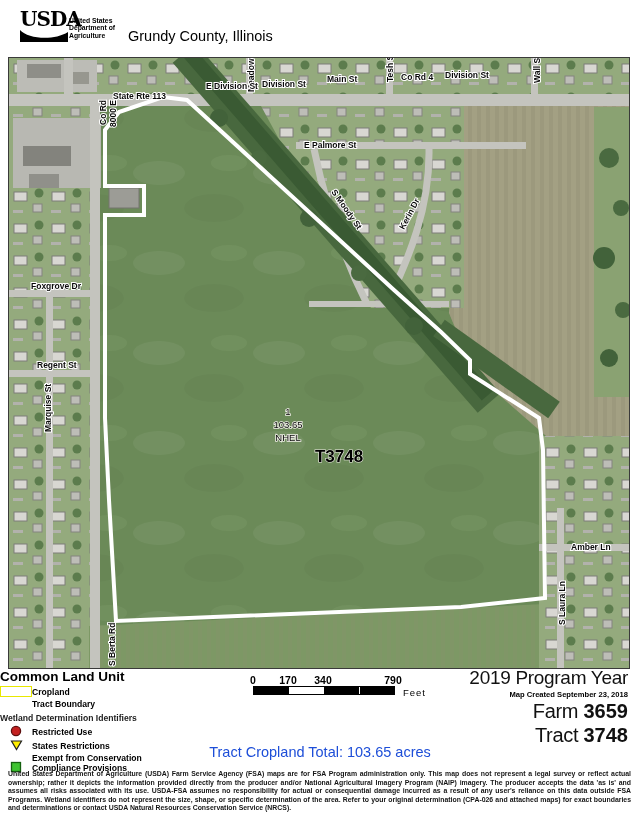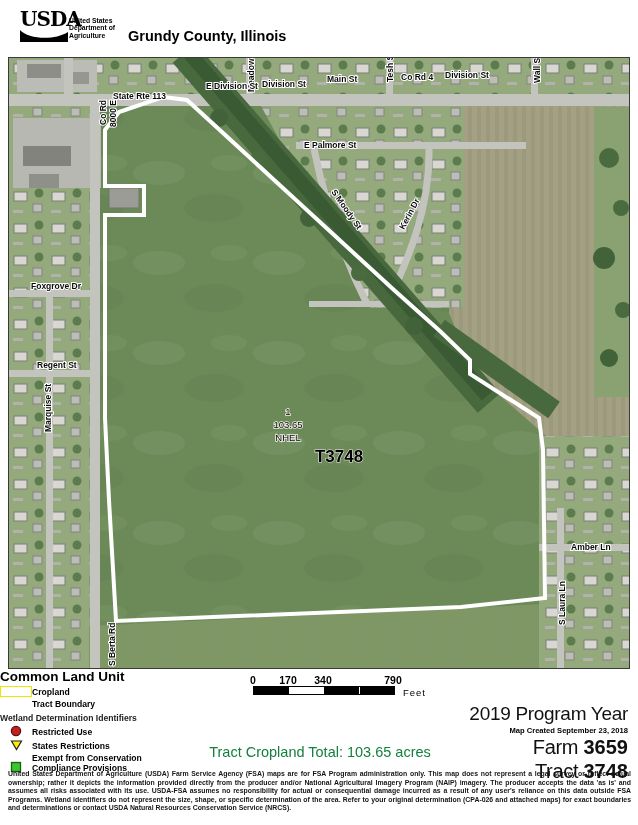--- a/index.html
+++ b/index.html
@@ -3,21 +3,21 @@
 <meta charset="utf-8">
 <style>
   html,body{margin:0;padding:0;background:#ffffff;}
   .page{position:relative;width:638px;height:825px;background:#ffffff;font-family:"Liberation Sans",sans-serif;overflow:hidden;color:#000;}
 
   
   .usda-logo{position:absolute;left:20px;top:10px;width:48px;height:40px;}
   .usda-word{font-family:"DejaVu Serif",serif;font-weight:bold;font-size:20px;letter-spacing:-1px;line-height:18px;}
   .usda-swoosh{margin-top:0px;width:48px;height:13px;}
   .agency{position:absolute;left:69px;top:17px;font-size:6.8px;font-weight:bold;line-height:7.4px;}
-  .map-title{position:absolute;left:128px;top:28px;font-size:14.5px;font-weight:bold;}
+  .map-title{position:absolute;left:128px;top:28px;font-size:14.5px;font-weight:normal;}
 
   
   .map-frame{position:absolute;left:8px;top:57px;width:620px;height:610px;border:1px solid #3a3a3a;background:#6b8a58;}
   .map-frame svg{display:block;}
   text.street{font-family:"Liberation Sans",sans-serif;font-size:8.5px;font-weight:bold;fill:#0a0a0a;stroke:#ffffff;stroke-width:2px;paint-order:stroke;}
   text.fieldlbl{font-family:"Liberation Sans",sans-serif;font-size:9.5px;fill:#0a0a0a;stroke:#f0f0e8;stroke-width:1.6px;paint-order:stroke;text-anchor:middle;}
   text.tractlbl{font-family:"Liberation Sans",sans-serif;font-size:17px;font-weight:bold;fill:#000;stroke:#e8e8e0;stroke-width:1.2px;paint-order:stroke;text-anchor:middle;}
 
   
   .legend{position:absolute;left:0;top:669px;width:230px;}
@@ -30,27 +30,27 @@
   .sw-blank{width:30px;height:9px;}
 
   .scalebar{position:absolute;left:243px;top:674px;width:200px;}
   .scalebar .nums{position:relative;height:12px;font-size:10.5px;font-weight:bold;}
   .scalebar .nums span{position:absolute;transform:translateX(-50%);}
   .bar{position:relative;margin-left:10px;width:140px;height:7px;border:1px solid #000;display:flex;}
   .bar .seg{height:100%;}
   .bar .tick{position:absolute;top:0;width:1px;height:100%;background:#fff;}
   .feet{position:absolute;left:160px;top:13px;font-size:9.5px;font-weight:normal;letter-spacing:1px;}
 
-  .program{position:absolute;right:10px;top:667px;text-align:right;margin-top:36px;}
+  .program{position:absolute;right:10px;top:667px;text-align:right;}
   .prog-year{font-size:19px;font-weight:400;letter-spacing:-0.3px;color:#111;}
   .prog-created{font-size:7.6px;font-weight:bold;margin-top:1px;}
   .prog-line{font-size:20px;letter-spacing:-0.3px;margin-top:1px;color:#111;text-align:right;}
   .prog-line b{font-weight:bold;letter-spacing:0;}
 
-  .totals{position:absolute;left:150px;top:744px;width:340px;text-align:center;font-size:14.5px;color:#15803d;}
+  .totals{position:absolute;left:150px;top:744px;width:340px;text-align:center;font-size:14.5px;color:#1d4ed8;}
 
   .disclaimer{position:absolute;left:8px;top:770px;width:623px;font-size:6.9px;font-weight:bold;line-height:8.6px;color:#151515;text-align:justify;}
 </style>
 </head>
 <body>
 
 <div class="page">
 
   <div class="usda-logo">
     <div class="usda-word">USDA</div>

